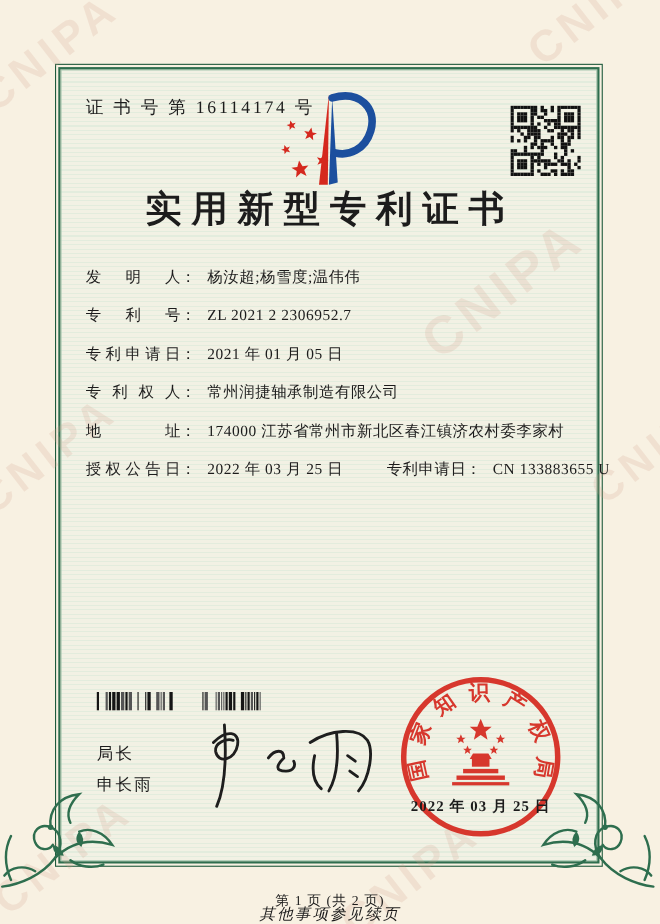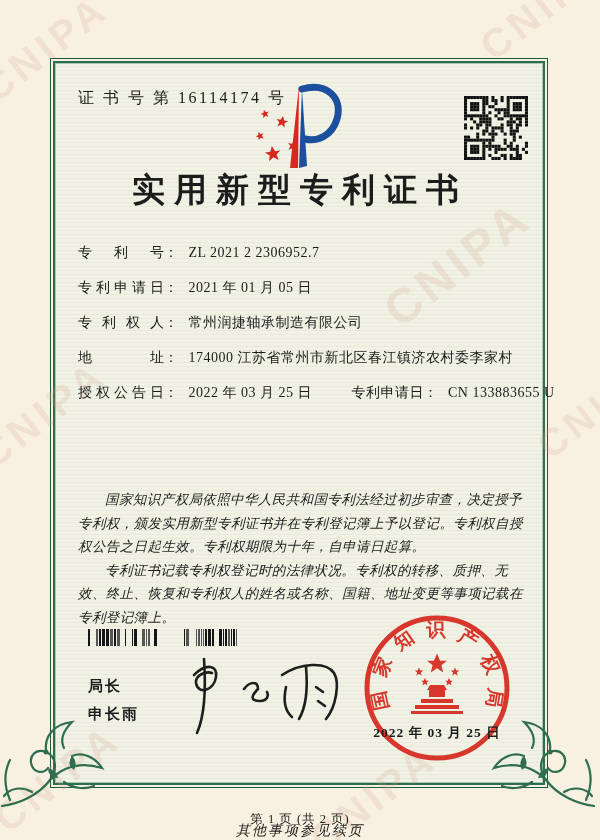--- a/index.html
+++ b/index.html
@@ -49,21 +49,21 @@
   
   .body-text{
     position:absolute; left:78px; top:488px; width:446px; z-index:5;
     font-size:13.5px; line-height:23.5px; font-style:italic; letter-spacing:.4px;
   }
   .body-text p{ margin:0; text-indent:2em;}
   
   .barcode{ position:absolute; left:85px; top:629px; z-index:5;}
   .official{
     position:absolute; left:88px; top:672px; z-index:6;
-    font-family:"Liberation Sans","DejaVu Sans",sans-serif; font-weight:bold; font-size:15px;
+    font-family:"Liberation Sans","DejaVu Sans",sans-serif; font-weight:normal; font-size:15px;
     line-height:28px; letter-spacing:2px;
   }
   .signature{ position:absolute; left:148px; top:645px; z-index:6;}
   .seal{ position:absolute; left:352px; top:608px; z-index:6; opacity:.92;}
   .seal-date{
     position:absolute; left:352px; top:724px; width:170px; text-align:center; z-index:7;
     font-size:13.5px; letter-spacing:1px; font-weight:bold;
   }
   .page-info{
     position:absolute; left:0; top:767px; width:100%; text-align:center; z-index:5;
@@ -332,20 +332,24 @@
       <rect x="60" y="27" width="3" height="3" fill="#111"></rect>
       <rect x="60" y="45" width="3" height="3" fill="#111"></rect>
       <rect x="60" y="48" width="3" height="3" fill="#111"></rect>
       <rect x="60" y="54" width="3" height="3" fill="#111"></rect>
     </svg>
 
   <div class="title">实用新型专利证书</div>
 
   <div class="fields">
     <div class="frow">
+      <span class="flabel">发明人</span><span class="fcolon">：</span>
+      <span class="fvalue">杨汝超;杨雪度;温伟伟</span>
+    </div>
+    <div class="frow">
       <span class="flabel">专利号</span><span class="fcolon">：</span>
       <span class="fvalue">ZL 2021 2 2306952.7</span>
     </div>
     <div class="frow">
       <span class="flabel">专利申请日</span><span class="fcolon">：</span>
       <span class="fvalue">2021 年 01 月 05 日</span>
     </div>
     <div class="frow">
       <span class="flabel">专利权人</span><span class="fcolon">：</span>
       <span class="fvalue">常州润捷轴承制造有限公司</span>
@@ -357,24 +361,20 @@
     <div class="frow">
       <span class="flabel">授权公告日</span><span class="fcolon">：</span>
       <span class="fvalue">2022 年 03 月 25 日</span>
       <span class="fpair2">
         <span class="flabel">专利申请日</span><span class="fcolon">：</span>
         <span class="fvalue">CN 133883655 U</span>
       </span>
     </div>
   </div>
 
-  <div class="body-text">
-    <p>国家知识产权局依照中华人民共和国专利法经过初步审查，决定授予专利权，颁发实用新型专利证书并在专利登记簿上予以登记。专利权自授权公告之日起生效。专利权期限为十年，自申请日起算。</p>
-    <p>专利证书记载专利权登记时的法律状况。专利权的转移、质押、无效、终止、恢复和专利权人的姓名或名称、国籍、地址变更等事项记载在专利登记簿上。</p>
-  </div>
 
   <svg class="barcode" id="barcode" width="156" height="17" viewBox="0 0 156 17">
       <rect x="3" y="0" width="2" height="17" fill="#151515"></rect>
       <rect x="11" y="0" width="2" height="17" fill="#555"></rect>
       <rect x="14" y="0" width="2" height="17" fill="#151515"></rect>
       <rect x="17" y="0" width="3" height="17" fill="#151515"></rect>
       <rect x="21" y="0" width="3" height="17" fill="#151515"></rect>
       <rect x="25" y="0" width="3" height="17" fill="#555"></rect>
       <rect x="29" y="0" width="2" height="17" fill="#151515"></rect>
       <rect x="32" y="0" width="3" height="17" fill="#555"></rect>

